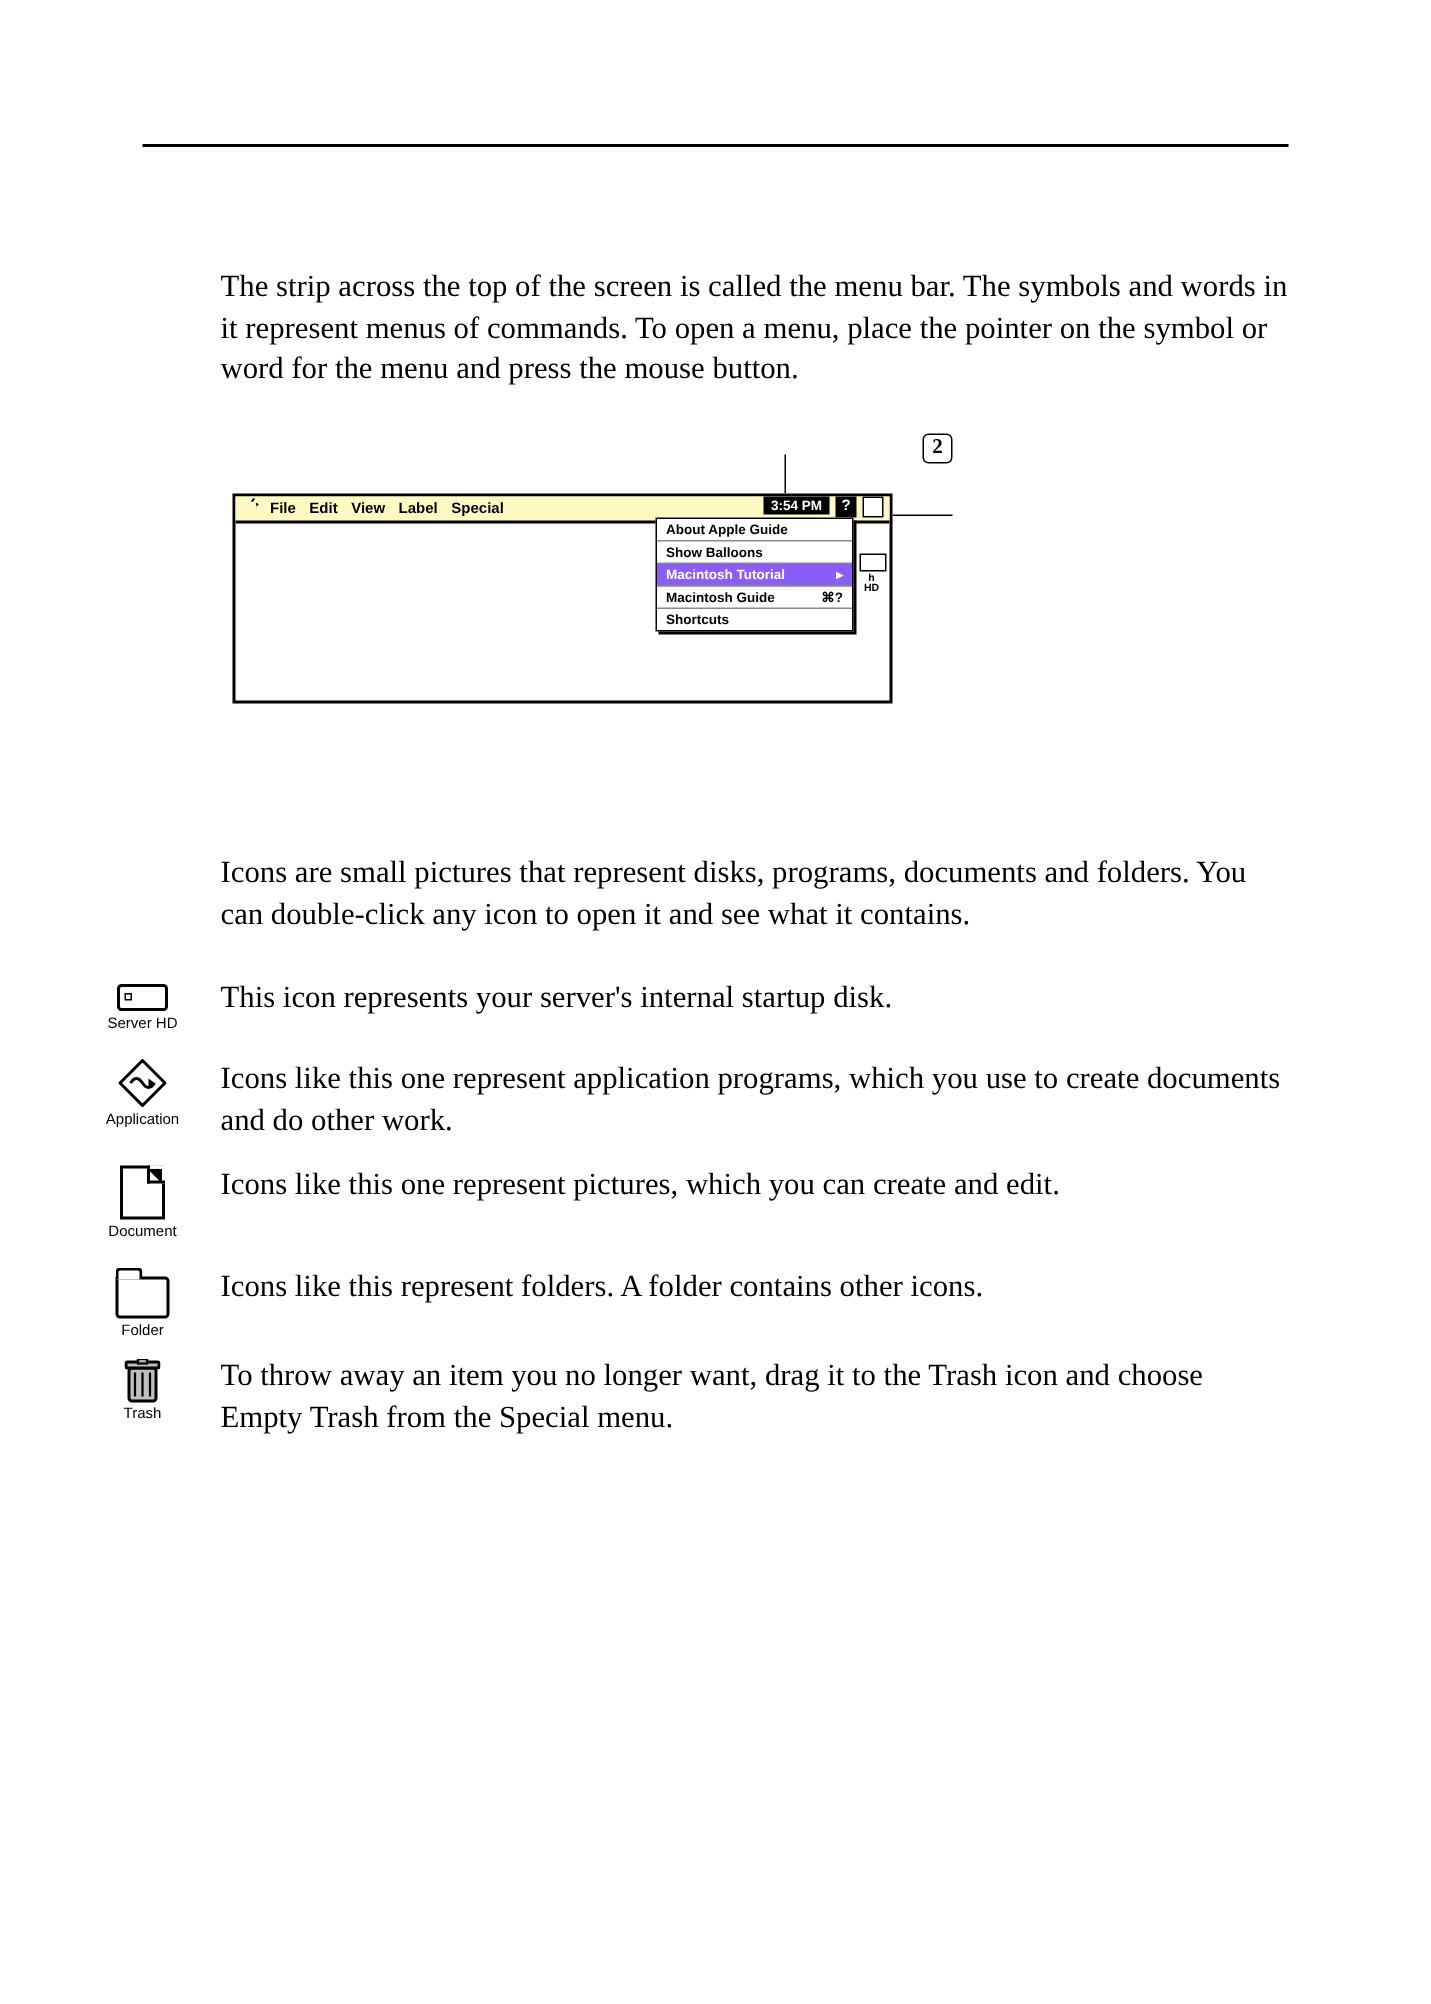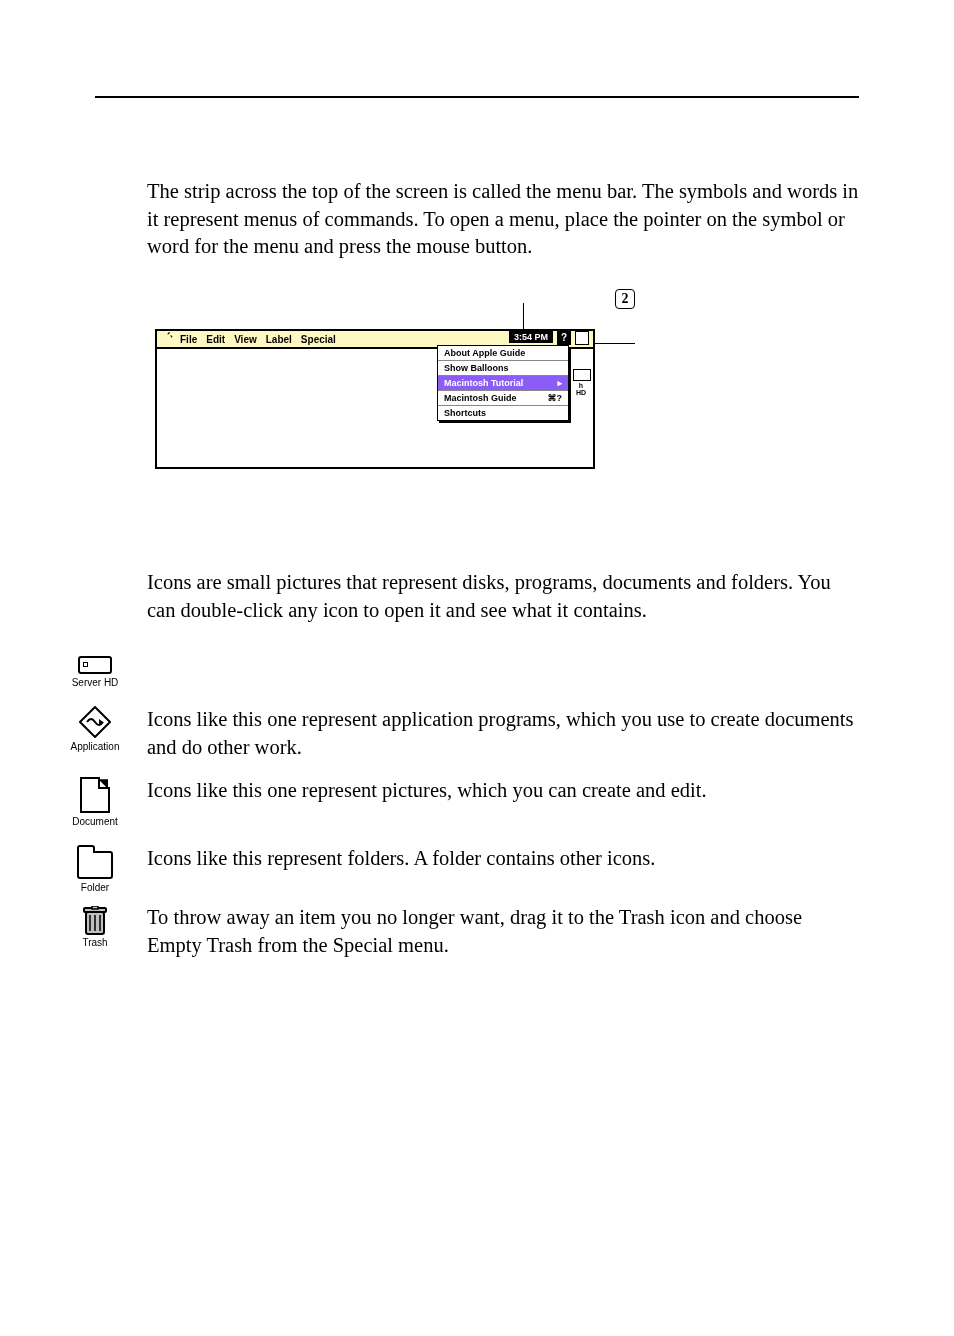--- a/index.html
+++ b/index.html
@@ -314,20 +314,21 @@
 
   <div class="indent-block">
     <p class="para body-text">Icons are small pictures that represent disks, programs, documents and folders. You can double-click any icon to open it and see what it contains.</p>
   </div>
 
   <div class="icon-row body-text">
     <div class="icon-cell">
       <div class="ic-hd"></div>
       <span class="lab">Server HD</span>
     </div>
+    <div class="txt">This icon represents your server's internal startup disk.</div>
   </div>
 
   <div class="icon-row body-text">
     <div class="icon-cell">
       <div class="ic-app">
         <svg width="32" height="32" viewBox="0 0 32 32">
           <polygon points="16,1 31,16 16,31 1,16" fill="#fff" stroke="#000" stroke-width="2"></polygon>
           <path d="M8 16 Q12 10 16 16 Q20 22 24 16" fill="none" stroke="#000" stroke-width="2"></path>
           <polygon points="24,16 20,13 20,19" fill="#000"></polygon>
         </svg>

